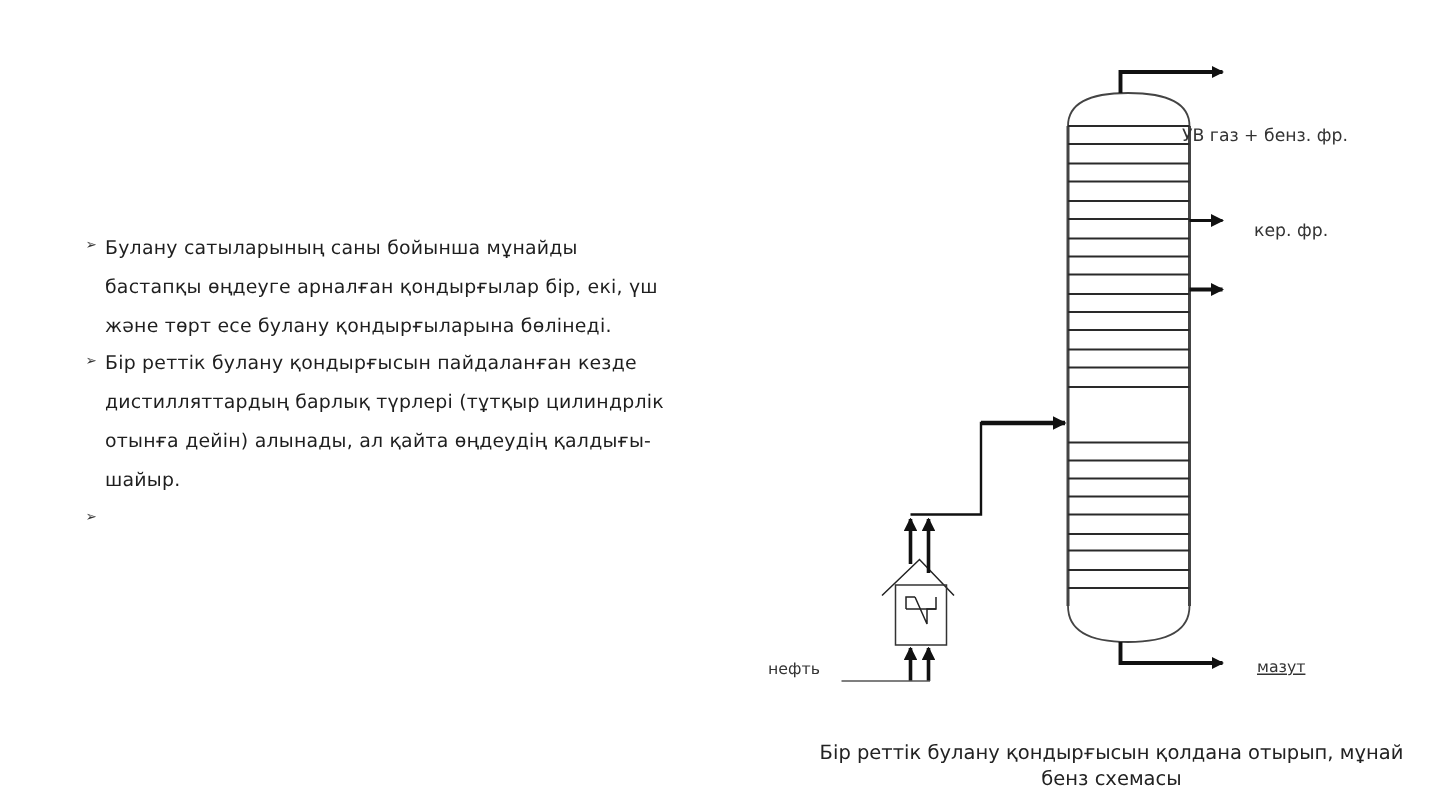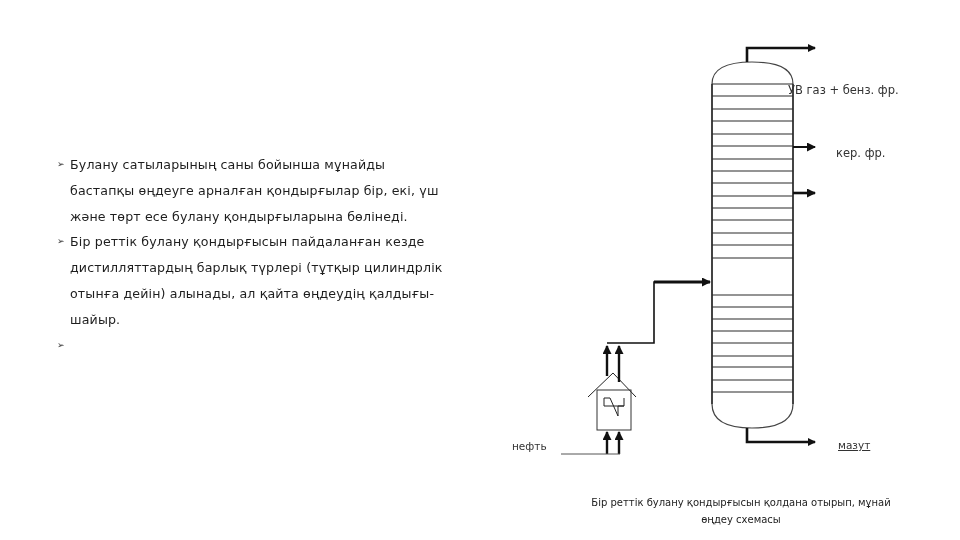--- a/index.html
+++ b/index.html
@@ -19,21 +19,21 @@
     position: absolute; left: 0; top: 0; font-size: 9px; color: #333;
   }
   .bullet-text { white-space: pre-line; }
   .diagram { position: absolute; left: 0; top: 0; width: 960px; height: 540px; }
   .diag-label {
     position: absolute; font-family: "DejaVu Sans", sans-serif; font-size: 11.5px; color: #333;
     white-space: nowrap;
   }
   .caption {
     position: absolute; left: 522px; top: 494px; width: 438px; text-align: center;
-    font-size: 10px; line-height: 17px; color: #222;
+    font-size: 13px; line-height: 17px; color: #222;
   }
 </style>
 </head>
 <body>
 
 <ul class="bullets">
   <li class="bullet-item">
     <span class="bullet-marker">➢</span>
     <span class="bullet-text">Булану сатыларының саны бойынша мұнайды
 бастапқы өңдеуге арналған қондырғылар бір, екі, үш
@@ -121,14 +121,14 @@
   <line x1="561" y1="454" x2="620" y2="454" stroke="#555" stroke-width="1"></line>
 </svg>
 
 <div class="diag-label" style="left:788px; top:40px;margin-top:43px;">УВ газ + бенз. фр.</div>
 <div class="diag-label" style="left:836px; top:146px;">кер. фр.</div>
 <div class="diag-label" style="left:838px; top:439px; font-size:10.5px;text-decoration:underline;">мазут</div>
 <div class="diag-label" style="left:512px; top:440px; font-size:10.5px;text-align:center;">нефть</div>
 
 <div class="caption">
   <div>Бір реттік булану қондырғысын қолдана отырып, мұнай</div>
-  <div>өңдеу схемасы</div>
+  <div>бенз схемасы</div>
 </div>
 
 </body></html>

